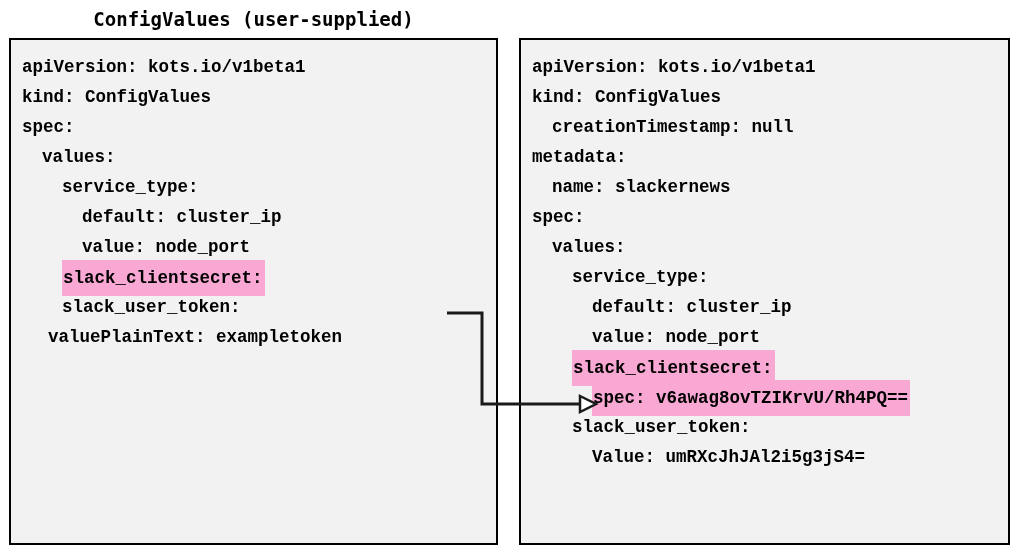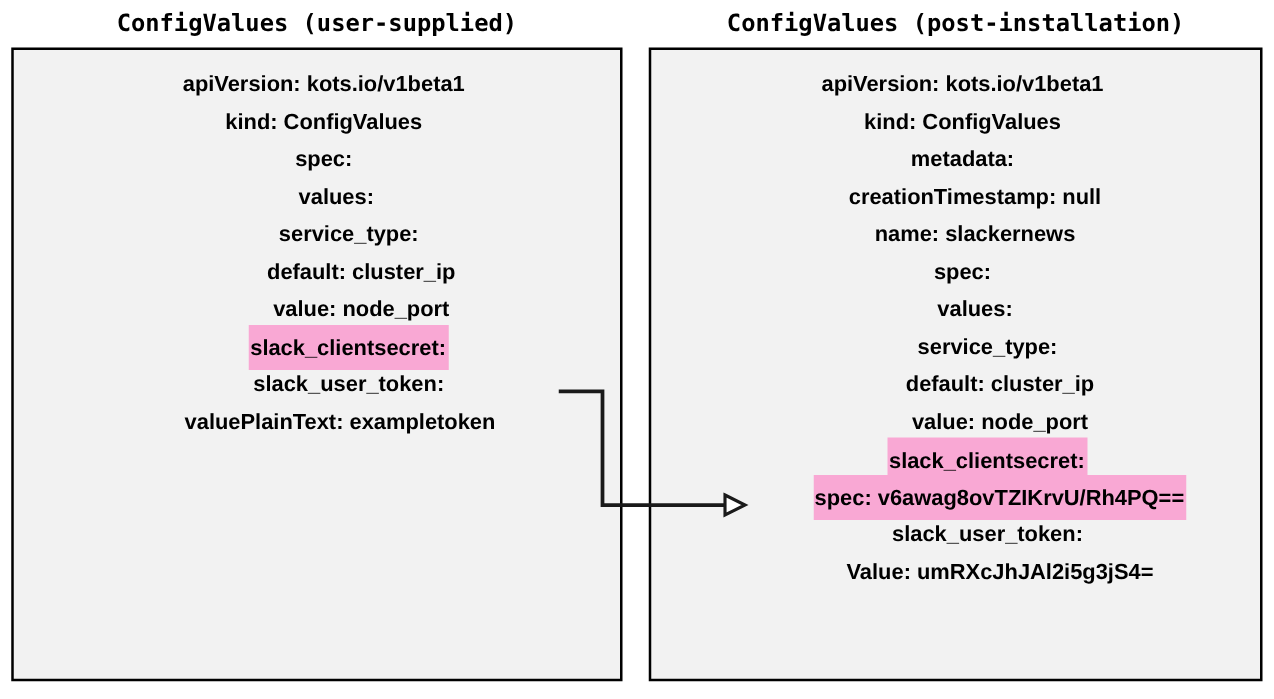--- a/index.html
+++ b/index.html
@@ -50,28 +50,27 @@
   .code-block {
     position: relative;
     padding: 10px 0 0 0;
     margin: 0;
   }
 
   .code-line {
     position: relative;
     height: 30px;
     line-height: 30px;
-    font-family: Liberation Sans, sans-serif;
+    font-family: Liberation Mono, monospace;
     font-size: 17.5px;
     font-weight: bold;
     color: #000000;
     white-space: pre;
     padding-left: 11px;
     box-sizing: border-box;
-    text-align: center;
   }
   .code-line .seg {
     display: inline-block;
     white-space: pre;
     padding: 2px 0 2px 0;
   }
   .code-line .hl {
     background: #f9a8d4;
     padding: 3px 2px 3px 1px;
     margin-left: -1px;
@@ -101,28 +100,27 @@
         <div class="code-line"><span class="seg" style="margin-left: 20px;">values:</span></div>
         <div class="code-line"><span class="seg" style="margin-left: 40px;">service_type:</span></div>
         <div class="code-line"><span class="seg" style="margin-left: 60px;">default: cluster_ip</span></div>
         <div class="code-line"><span class="seg" style="margin-left: 60px;">value: node_port</span></div>
         <div class="code-line"><span class="seg hl" style="margin-left: 40px;">slack_clientsecret:</span></div>
         <div class="code-line"><span class="seg" style="margin-left: 40px;">slack_user_token:</span></div>
         <div class="code-line"><span class="seg" style="margin-left: 26px;">valuePlainText: exampletoken</span></div>
       </div>
   </div>
 
-  <div class="panel-title" id="title-right">ConfigValues (post-installation)</div>
 
   <div class="panel" id="panel-right">
     <div class="code-block" id="code-right">
         <div class="code-line"><span class="seg" style="margin-left: 0px;">apiVersion: kots.io/v1beta1</span></div>
         <div class="code-line"><span class="seg" style="margin-left: 0px;">kind: ConfigValues</span></div>
+        <div class="code-line"><span class="seg" style="margin-left: 20px;">creationTimestamp: null</span></div>
         <div class="code-line"><span class="seg" style="margin-left: 0px;">metadata:</span></div>
-        <div class="code-line"><span class="seg" style="margin-left: 20px;">creationTimestamp: null</span></div>
         <div class="code-line"><span class="seg" style="margin-left: 20px;">name: slackernews</span></div>
         <div class="code-line"><span class="seg" style="margin-left: 0px;">spec:</span></div>
         <div class="code-line"><span class="seg" style="margin-left: 20px;">values:</span></div>
         <div class="code-line"><span class="seg" style="margin-left: 40px;">service_type:</span></div>
         <div class="code-line"><span class="seg" style="margin-left: 60px;">default: cluster_ip</span></div>
         <div class="code-line"><span class="seg" style="margin-left: 60px;">value: node_port</span></div>
         <div class="code-line"><span class="seg hl" style="margin-left: 40px;">slack_clientsecret:</span></div>
         <div class="code-line"><span class="seg hl" style="margin-left: 60px;">spec: v6awag8ovTZIKrvU/Rh4PQ==</span></div>
         <div class="code-line"><span class="seg" style="margin-left: 40px;">slack_user_token:</span></div>
         <div class="code-line"><span class="seg" style="margin-left: 60px;">Value: umRXcJhJAl2i5g3jS4=</span></div>

